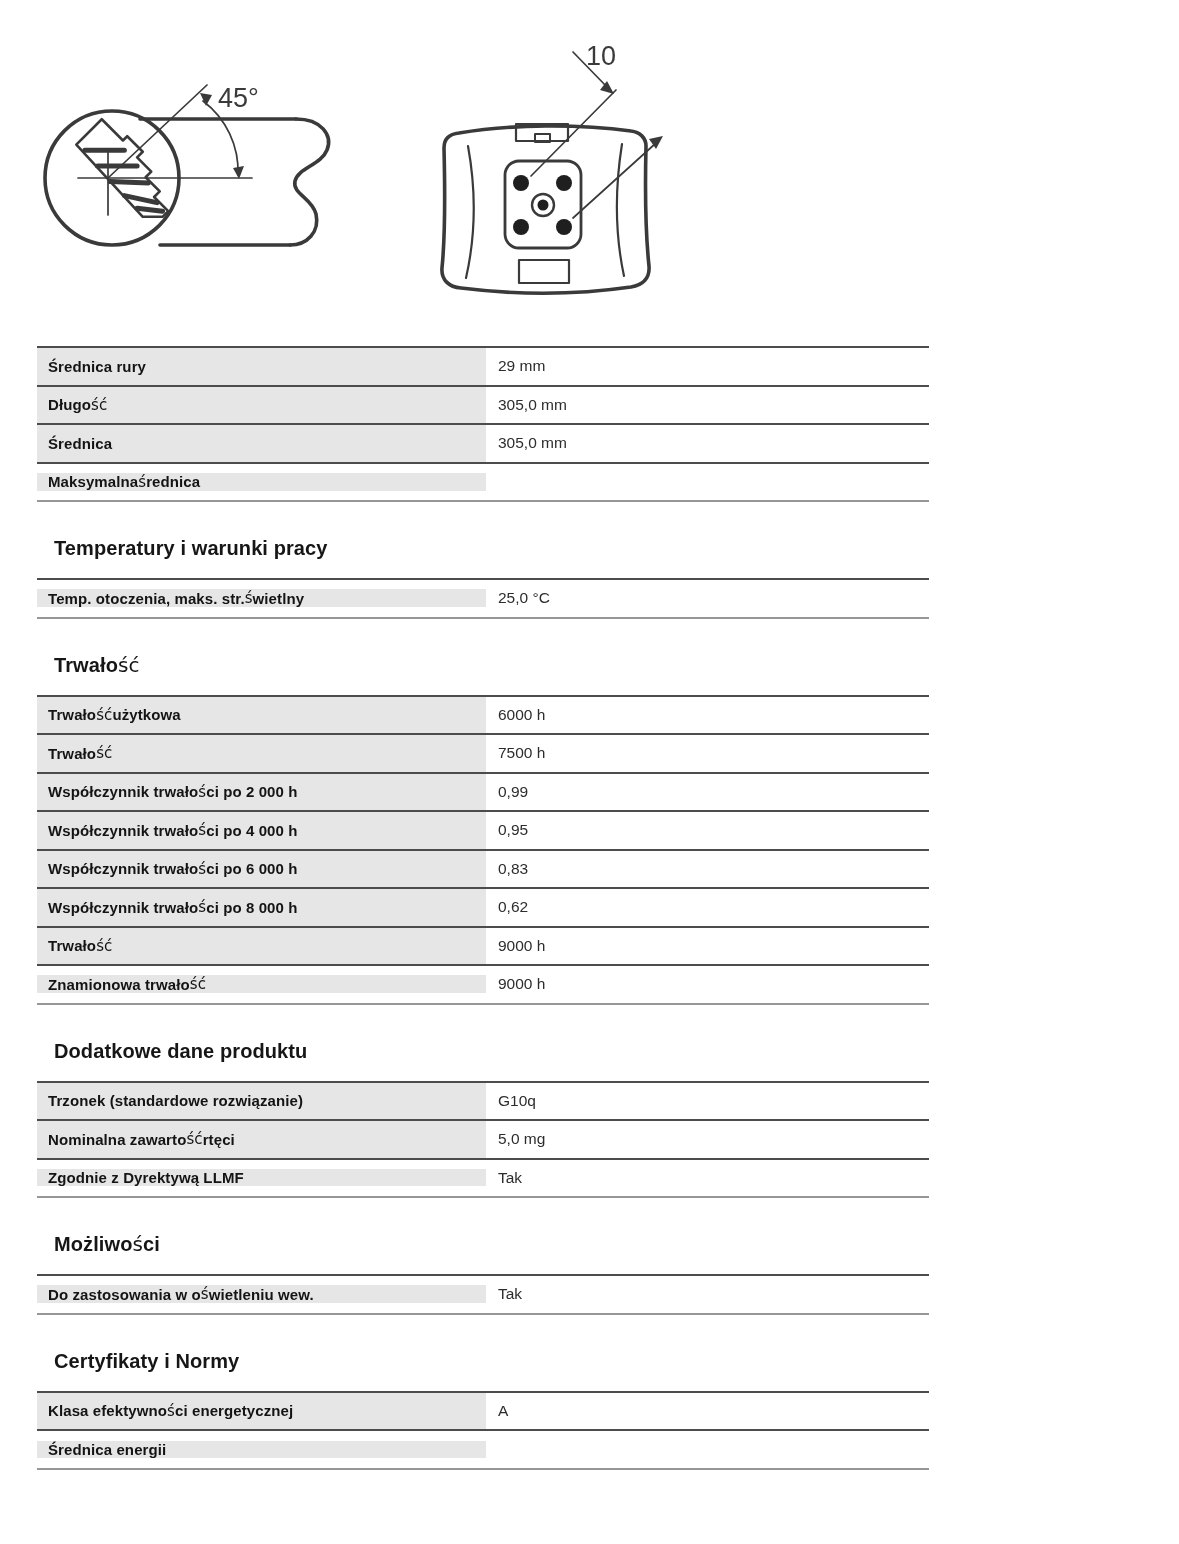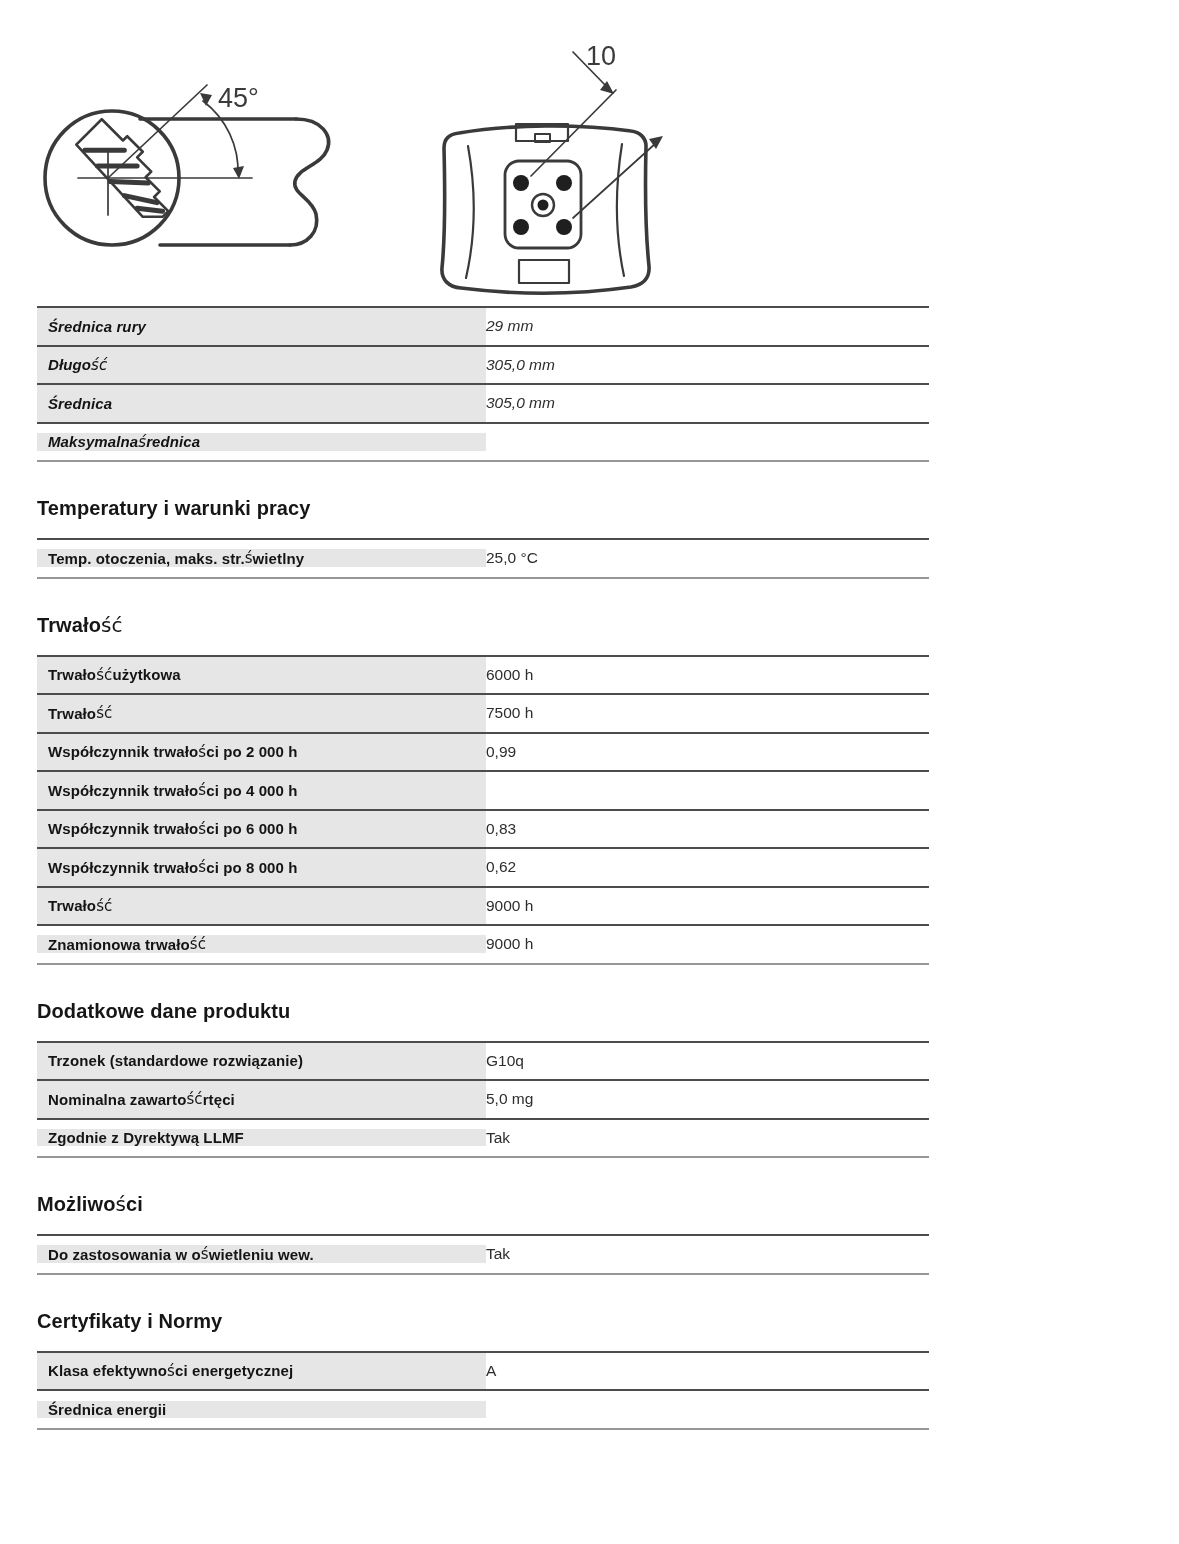--- a/index.html
+++ b/index.html
@@ -10,29 +10,29 @@
 
   
   .drawings{position:relative;height:306px;}
   .tube-svg{position:absolute;left:3px;top:75px;}
   .base-svg{position:absolute;left:398px;top:38px;}
   .draw-label{fill:#3a3a3a;font-family:"Liberation Sans",sans-serif;font-size:27px;}
 
   
   #sections{width:892px;}
   .section-heading{font-size:20px;line-height:24px;font-weight:bold;color:#161616;
-                   margin:34px 0 18px 0;letter-spacing:0.1px;}
+                   margin:34px 0 18px 17px;letter-spacing:0.1px;}
   .spec-table{width:892px;border-top:2px solid #4c4c4c;}
-  .spec-section:first-child .spec-table{font-style:italic;}
+  .spec-section:first-child .spec-table{margin-top:40px;}
   .spec-row{display:flex;height:36.5px;border-bottom:2px solid #4c4c4c;}
   .spec-row:last-child{border-bottom:2px solid #979797;align-items:center;}
   .cell{display:flex;align-items:center;box-sizing:border-box;}
   .cell.label{width:449px;background:#e6e6e6;padding-left:11px;
               font-weight:bold;font-size:15px;color:#141414;letter-spacing:0.1px;}
-  .cell.value{flex:1;background:#ffffff;padding-left:0;
+  .cell.value{flex:1;background:#ffffff;padding-left:12px;
               font-weight:400;font-size:15.5px;color:#2d2d2d;}
   
   .fb{font-family:"DejaVu Sans",sans-serif;font-weight:400;}
 </style>
 </head>
 <body>
 
 <div class="page">
 
   <div class="drawings">
@@ -138,20 +138,21 @@
     <div class="cell value">7500 h</div>
   </div>
 
   <div class="spec-row">
     <div class="cell label mw">Współczynnik trwało<span class="fb">ś</span>ci po 2 000 h</div>
     <div class="cell value">0,99</div>
   </div>
 
   <div class="spec-row">
     <div class="cell label mw">Współczynnik trwało<span class="fb">ś</span>ci po 4 000 h</div>
+    <div class="cell value">0,95</div>
   </div>
 
   <div class="spec-row">
     <div class="cell label mw">Współczynnik trwało<span class="fb">ś</span>ci po 6 000 h</div>
     <div class="cell value">0,83</div>
   </div>
 
   <div class="spec-row">
     <div class="cell label mw">Współczynnik trwało<span class="fb">ś</span>ci po 8 000 h</div>
     <div class="cell value">0,62</div>

